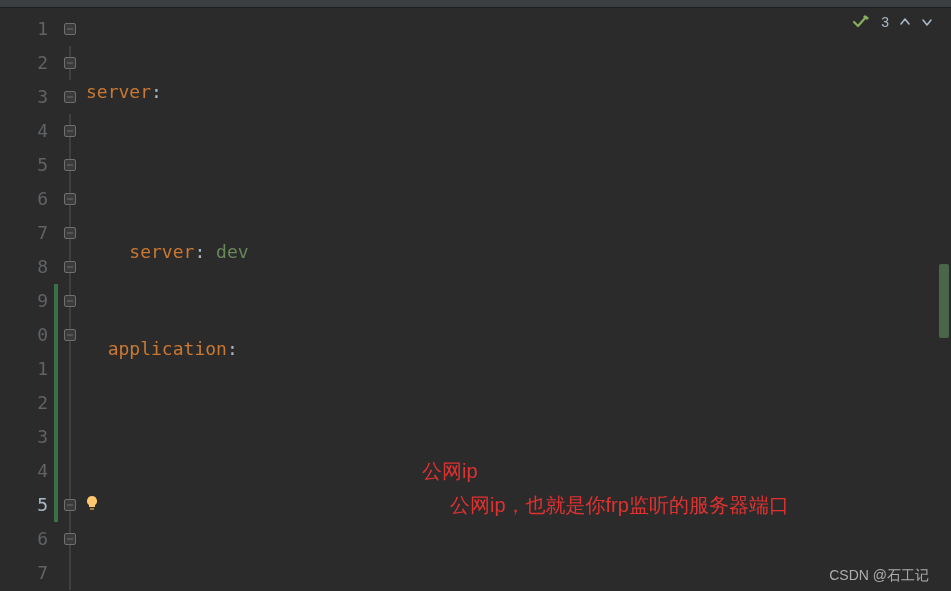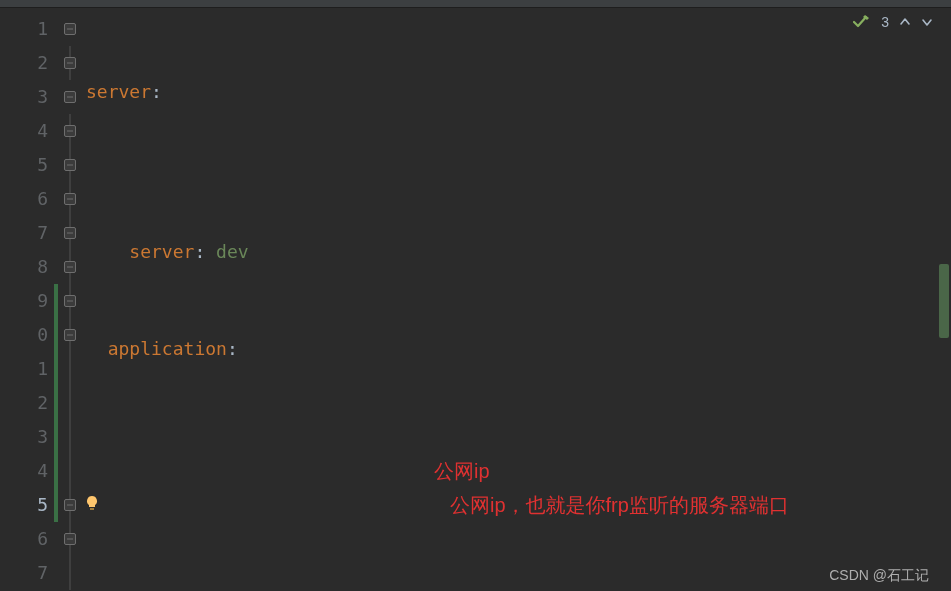--- a/index.html
+++ b/index.html
@@ -215,21 +215,21 @@
     
 
     
 
     
 
     
 
     
 
-    <div class="annotate" style="left:352px; top:450px;">公网ip</div>
+    <div class="annotate" style="left:340px; top:450px;">公网ip</div>
     <div class="annotate" style="left:368px; top:484px;">公网ip，也就是你frp监听的服务器端口</div>
   </div>
 
   <div class="scroll-indicator"></div>
 </div>
 
 <div class="problems">
   <span>
     <svg width="18" height="14" viewBox="0 0 18 14">
         <path d="M1 7 l4 4 L13 2" stroke="#87af5f" stroke-width="2.2" fill="none" stroke-linecap="round" stroke-linejoin="round"></path>

